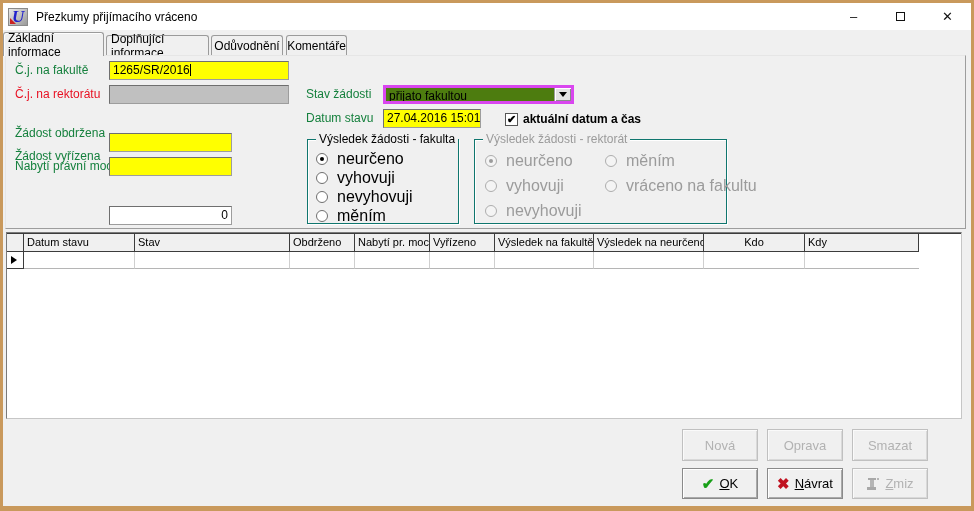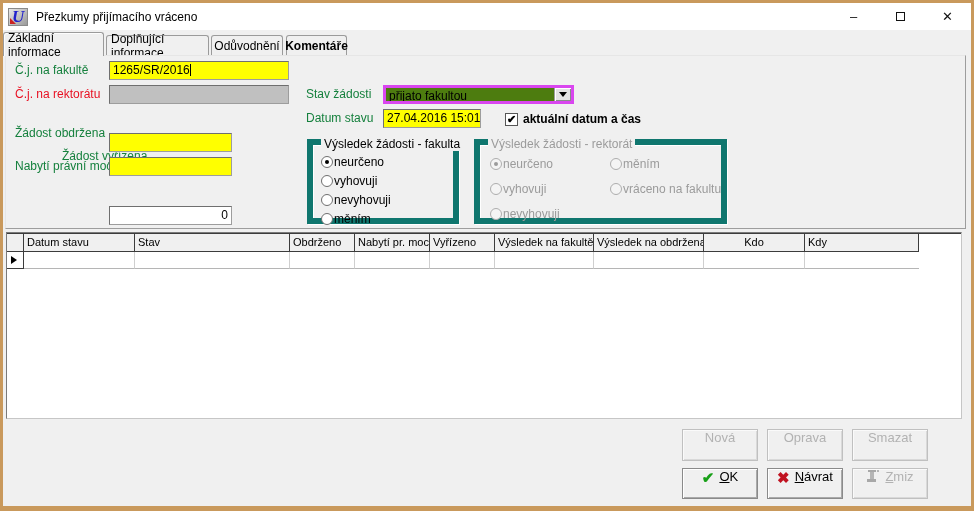--- a/index.html
+++ b/index.html
@@ -41,45 +41,45 @@
   .combo-btn { width:17px; background:#e3e3e3; border-left:1px solid #9d9d9d;
                box-shadow:inset 1px 1px 0 #ffffff, inset -1px -1px 0 #8a8a8a;
                display:flex; align-items:center; justify-content:center; }
   .arrow-down { width:0; height:0; border-left:4px solid transparent; border-right:4px solid transparent; border-top:5px solid #000; }
   
   .checkbox { position:absolute; display:flex; align-items:center; }
   .check-box { width:13px; height:13px; background:#fff; border:1px solid #555; font-size:11px; line-height:11px;
                text-align:center; color:#000; font-weight:bold; }
   .check-lbl { margin-left:5px; font-size:12px; font-weight:bold; color:#000; white-space:nowrap; }
   
-  .groupbox { position:absolute; border:6px solid #0f766e; box-shadow:1px 1px 0 #ffffff, inset 1px 1px 0 #ffffff; }
+  .groupbox { position:absolute; border:1px solid #0f766e; box-shadow:1px 1px 0 #ffffff, inset 1px 1px 0 #ffffff; }
   .group-title { position:absolute; top:-8px; left:8px; background:#f0f0f0; padding:0 3px; font-size:12px; white-space:nowrap; }
   .radio { position:absolute; display:flex; align-items:center; }
   .radio-circle { width:12px; height:12px; border-radius:50%; background:#fff; border:1px solid #6f6f6f; position:relative; }
   .radio-circle.sel::after { content:""; position:absolute; left:3px; top:3px; width:4px; height:4px; border-radius:50%; background:#000; }
-  .radio-lbl { margin-left:1px; font-size:12px; color:#000; white-space:nowrap; }
+  .radio-lbl { margin-left:9px; font-size:16px; color:#000; white-space:nowrap; }
   .groupbox.disabled .group-title { color:#9b9b9b; }
   .groupbox.disabled .radio-circle { border-color:#adadad; background:#f4f4f4; }
   .groupbox.disabled .radio-circle.sel::after { background:#9b9b9b; }
   .groupbox.disabled .radio-lbl { color:#9b9b9b; }
   
   .grid { position:absolute; left:3px; top:229px; width:956px; height:187px; background:#ffffff;
           border:1px solid; border-color:#7a7a7a #c6c6c6 #c6c6c6 #7a7a7a; }
   .grid-header { display:flex; height:19px; border-top:1px solid #3c3c3c; }
   .hcell { background:#f0f0f0; border-right:1px solid #3c3c3c; border-bottom:1px solid #3c3c3c;
            font-size:11px; line-height:17px; padding:0 3px; color:#000; white-space:nowrap; overflow:hidden; }
   .grid-row { display:flex; height:17px; }
   .dcell { background:#fff; border-right:1px solid #cfcfcf; border-bottom:1px solid #b5b5b5; }
   .dcell.selector { border-right:1px solid #3c3c3c; border-bottom:1px solid #3c3c3c; position:relative; }
   .row-arrow { position:absolute; left:4px; top:4px; width:0; height:0;
                border-left:6px solid #000; border-top:4px solid transparent; border-bottom:4px solid transparent; }
   
   .btn { position:absolute; width:76px; background:#f0f0f0; font-size:13px; color:#000;
          border:1px solid #8a8a8a; box-shadow:inset 1px 1px 0 #ffffff, inset -1px -1px 0 #a9a9a9;
-         display:flex; align-items:flex-start; justify-content:center; gap:5px; cursor:default; }
+         display:flex; align-items:center; justify-content:center; gap:5px; cursor:default; }
   .btn.disabled { border-color:#c0c0c0; box-shadow:inset 1px 1px 0 #fafafa, inset -1px -1px 0 #d9d9d9; color:#b2b2b2; }
   .hk::first-letter { text-decoration:underline; }
   .ok-glyph { color:#18a018; font-weight:bold; font-size:15px; }
   .x-glyph { color:#c01220; font-weight:bold; font-size:15px; }
 </style>
 </head>
 <body>
 
 <div class="window">
 
@@ -105,36 +105,36 @@
   <div class="tabbar">
     <div class="tab active" style="left:0; top:2px; width:101px; height:24px;">
       <span>Základní informace</span>
     </div>
     <div class="tab" style="left:103px; top:5px; width:103px; height:21px;">
       <span>Doplňující informace</span>
     </div>
     <div class="tab" style="left:208px; top:5px; width:72px; height:21px;">
       <span>Odůvodnění</span>
     </div>
-    <div class="tab" style="left:283px; top:5px; width:61px; height:21px;font-weight:bold;">
+    <div class="tab" style="left:283px; top:5px; width:61px; height:21px;">
       <span>Komentáře</span>
     </div>
   </div>
 
   <div class="panel">
 
     <div class="lbl" style="left:9px; top:5px;">Č.j. na fakultě</div>
     <div class="fld yellow" style="left:103px; top:5px; width:180px;"><span>1265/SR/2016</span><span class="caret"></span></div>
 
     <div class="lbl red" style="left:9px; top:29px;">Č.j. na rektorátu</div>
     <div class="fld graydis" style="left:103px; top:29px; width:180px;"><span></span></div>
 
     <div class="lbl" style="left:9px; top:68px;">Žádost obdržena</div>
 
-    <div class="lbl" style="left:9px; top:91px;margin-left:47px;">Žádost vyřízena</div>
+    <div class="lbl" style="left:9px; top:91px;">Žádost vyřízena</div>
     <div class="fld yellow" style="left:103px; top:77px; width:123px;"><span></span></div>
 
     <div class="lbl" style="left:9px; top:101px;">Nabytí právní moci</div>
     <div class="fld yellow" style="left:103px; top:101px; width:123px;"><span></span></div>
 
     <div class="fld white" style="left:103px; top:150px; width:123px;"><span>0</span></div>
 
     <div class="lbl" style="left:300px; top:29px;">Stav žádosti</div>
     <div class="combo" style="left:377px; top:29px; width:191px;">
       <div class="combo-text">přijato fakultou</div>
@@ -198,21 +198,21 @@
 
   <div class="grid">
     <div class="grid-header">
       <div class="hcell" style="width:17px;"></div>
       <div class="hcell" style="width:111px;">Datum stavu</div>
       <div class="hcell" style="width:155px;">Stav</div>
       <div class="hcell" style="width:65px;">Obdrženo</div>
       <div class="hcell" style="width:75px;">Nabytí pr. moci</div>
       <div class="hcell" style="width:65px;">Vyřízeno</div>
       <div class="hcell" style="width:99px;">Výsledek na fakultě</div>
-      <div class="hcell" style="width:110px;">Výsledek na obdržena</div>
+      <div class="hcell" style="width:110px;">Výsledek na neurčeno</div>
       <div class="hcell" style="width:101px;text-align:center;">Kdo</div>
       <div class="hcell" style="width:114px;">Kdy</div>
     </div>
     <div class="grid-row">
       <div class="dcell selector" style="width:17px;">
         <span class="row-arrow"></span>
       </div>
       <div class="dcell" style="width:111px;"></div>
       <div class="dcell" style="width:155px;"></div>
       <div class="dcell" style="width:65px;"></div>

